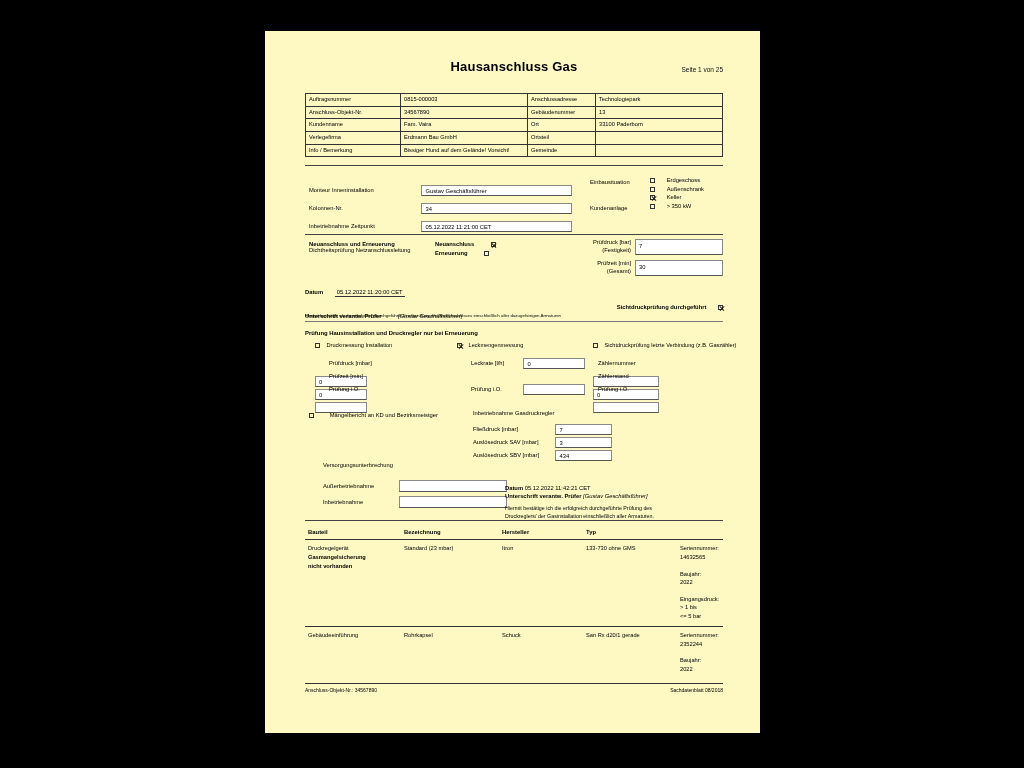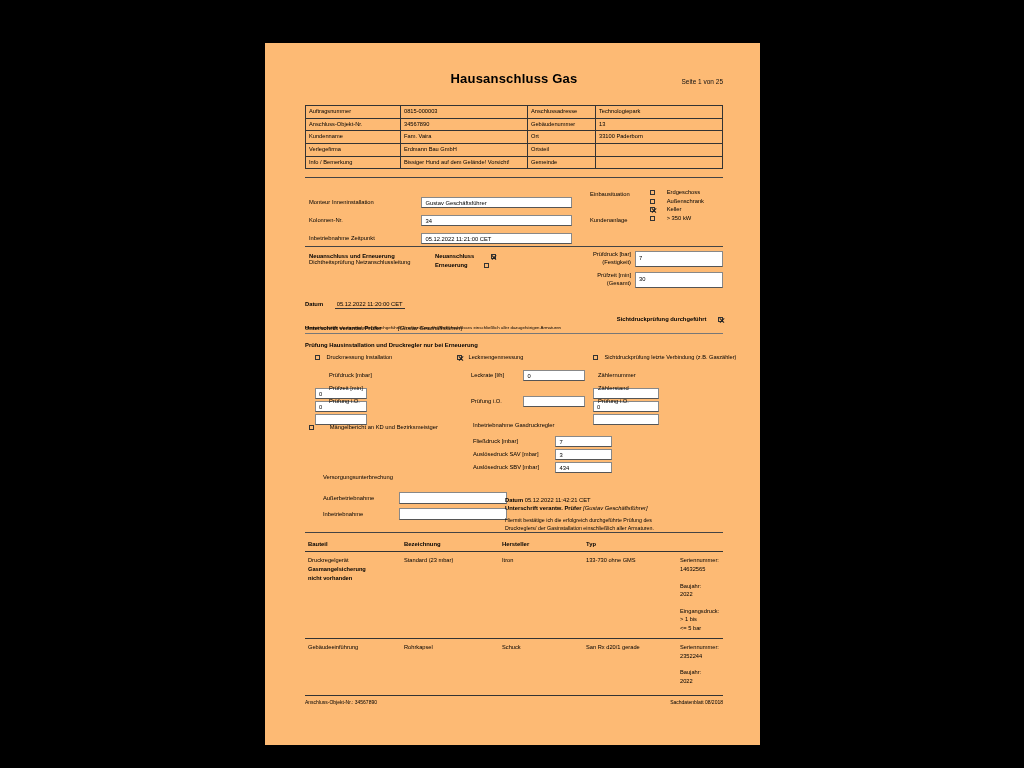--- a/index.html
+++ b/index.html
@@ -11,24 +11,24 @@
     overflow: hidden;
   }
   body {
     font-family: "Liberation Sans", sans-serif;
   }
 
   
   .page {
     position: absolute;
     left: 265px;
-    top: 43px;
+    top: 31px;
     width: 495px;
     height: 702px;
-    background: #fdba74;
+    background: #fef9c3;
     box-sizing: border-box;
     padding: 0;
   }
   .page-inner {
     position: absolute;
     left: 40px;
     top: 22px;
     width: 418px;
   }
 

